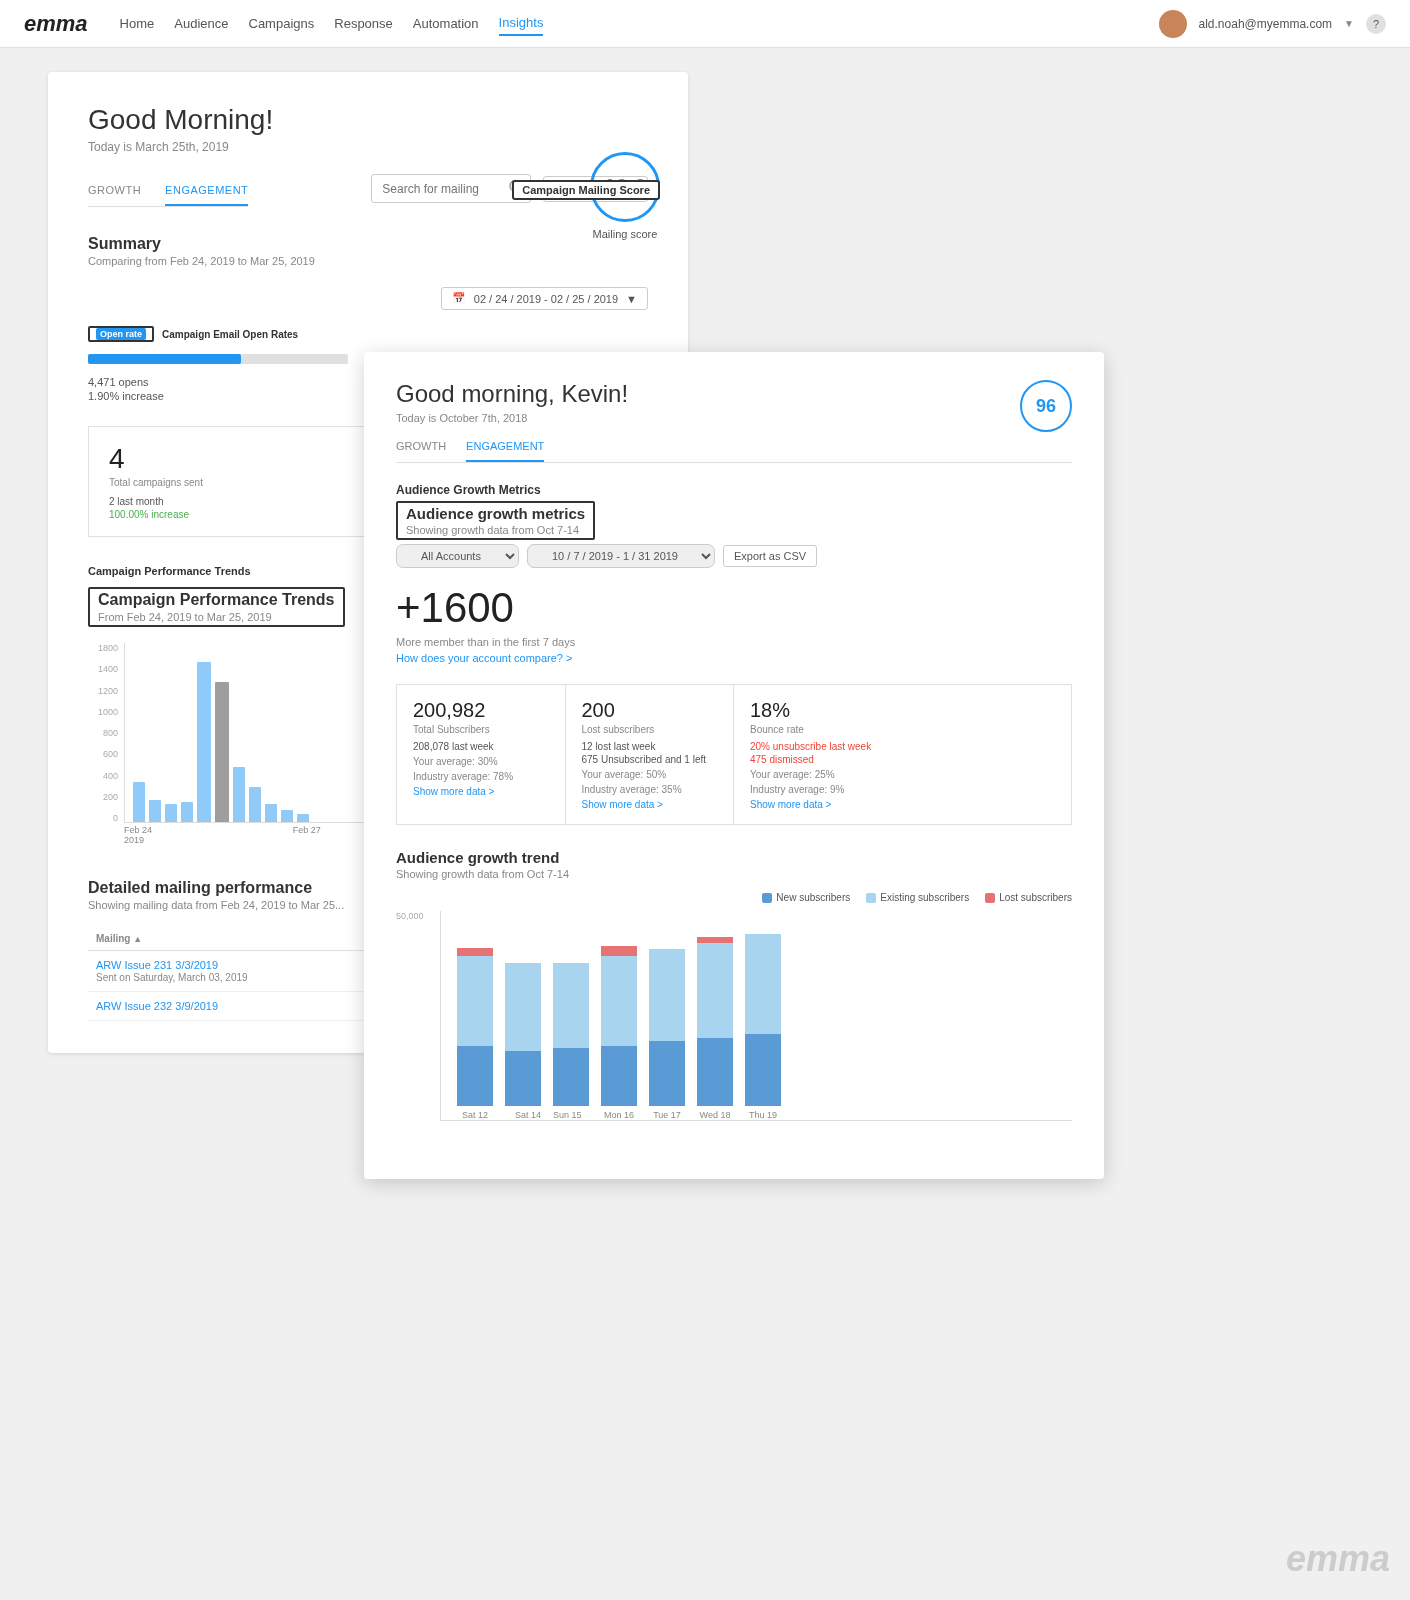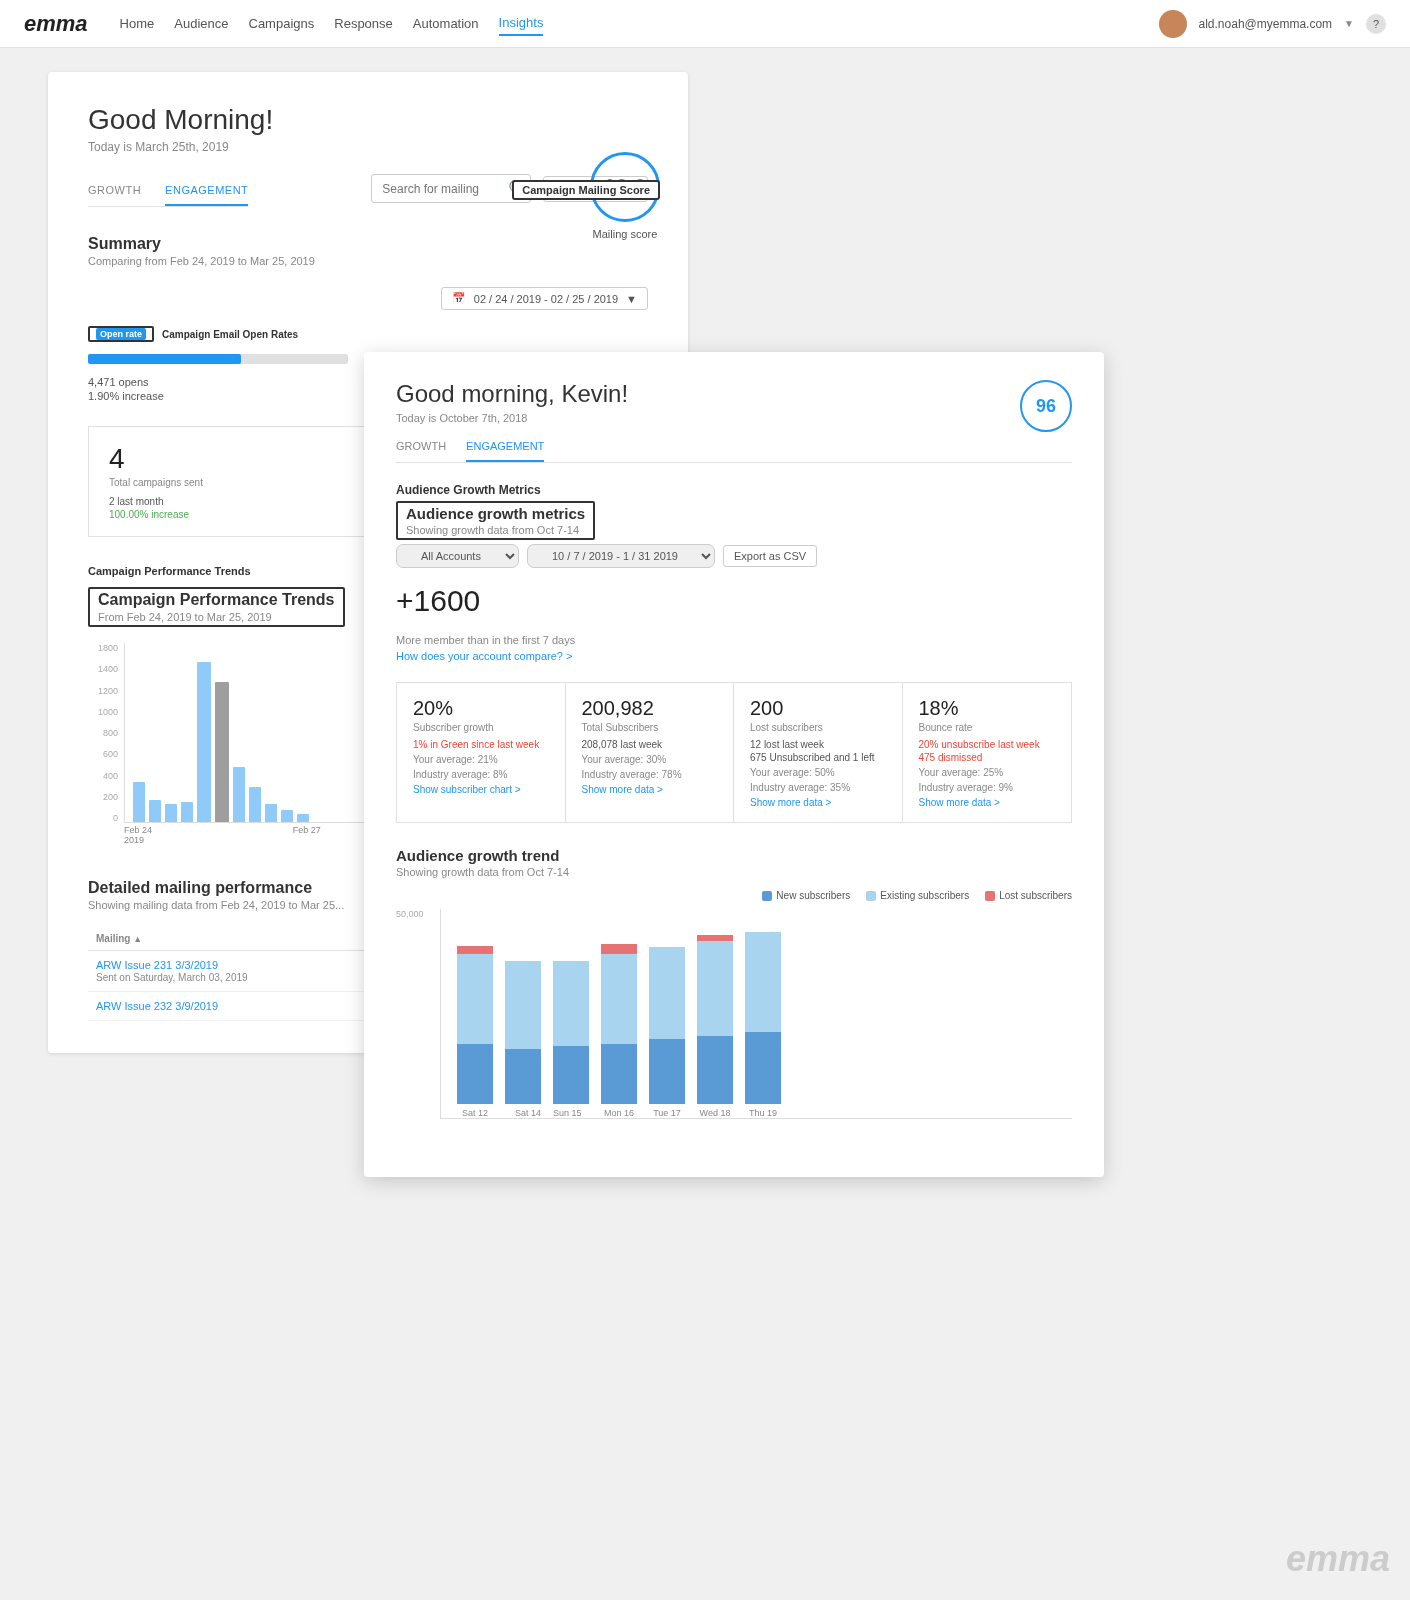--- a/index.html
+++ b/index.html
@@ -410,24 +410,24 @@
       border: 1px solid #ccc;
       background: #fff;
       padding: 4px 10px;
       border-radius: 3px;
       font-size: 11px;
       color: #555;
       cursor: pointer;
     }
 
     .fg-big-stat {
-      font-size: 30px;
+      font-size: 42px;
       font-weight: 300;
       color: #222;
-      margin-bottom: 16px;
+      margin-bottom: 4px;
     }
     .fg-stat-desc {
       font-size: 11px;
       color: #888;
       margin-bottom: 4px;
     }
     .fg-stat-link {
       font-size: 11px;
       color: #2196f3;
       cursor: pointer;
@@ -752,28 +752,20 @@
     </div>
 
     
     <div class="fg-big-stat">+1600</div>
     <div class="fg-stat-desc">More member than in the first 7 days</div>
     <a class="fg-stat-link">How does your account compare? &gt;</a>
 
     
     <div class="metrics-grid">
 
-      <div class="metric-cell">
-        <div class="metric-num">20%</div>
-        <div class="metric-label">Subscriber growth</div>
-        <div class="metric-sub metric-change-down">1% in Green since last week</div>
-        <div class="metric-avg">Your average:   21%</div>
-        <div class="metric-avg">Industry average:   8%</div>
-        <a class="metric-link">Show subscriber chart &gt;</a>
-      </div>
 
       <div class="metric-cell">
         <div class="metric-num">200,982</div>
         <div class="metric-label">Total Subscribers</div>
         <div class="metric-sub">208,078 last week</div>
         <div class="metric-avg">Your average:   30%</div>
         <div class="metric-avg">Industry average:   78%</div>
         <a class="metric-link">Show more data &gt;</a>
       </div>
 

